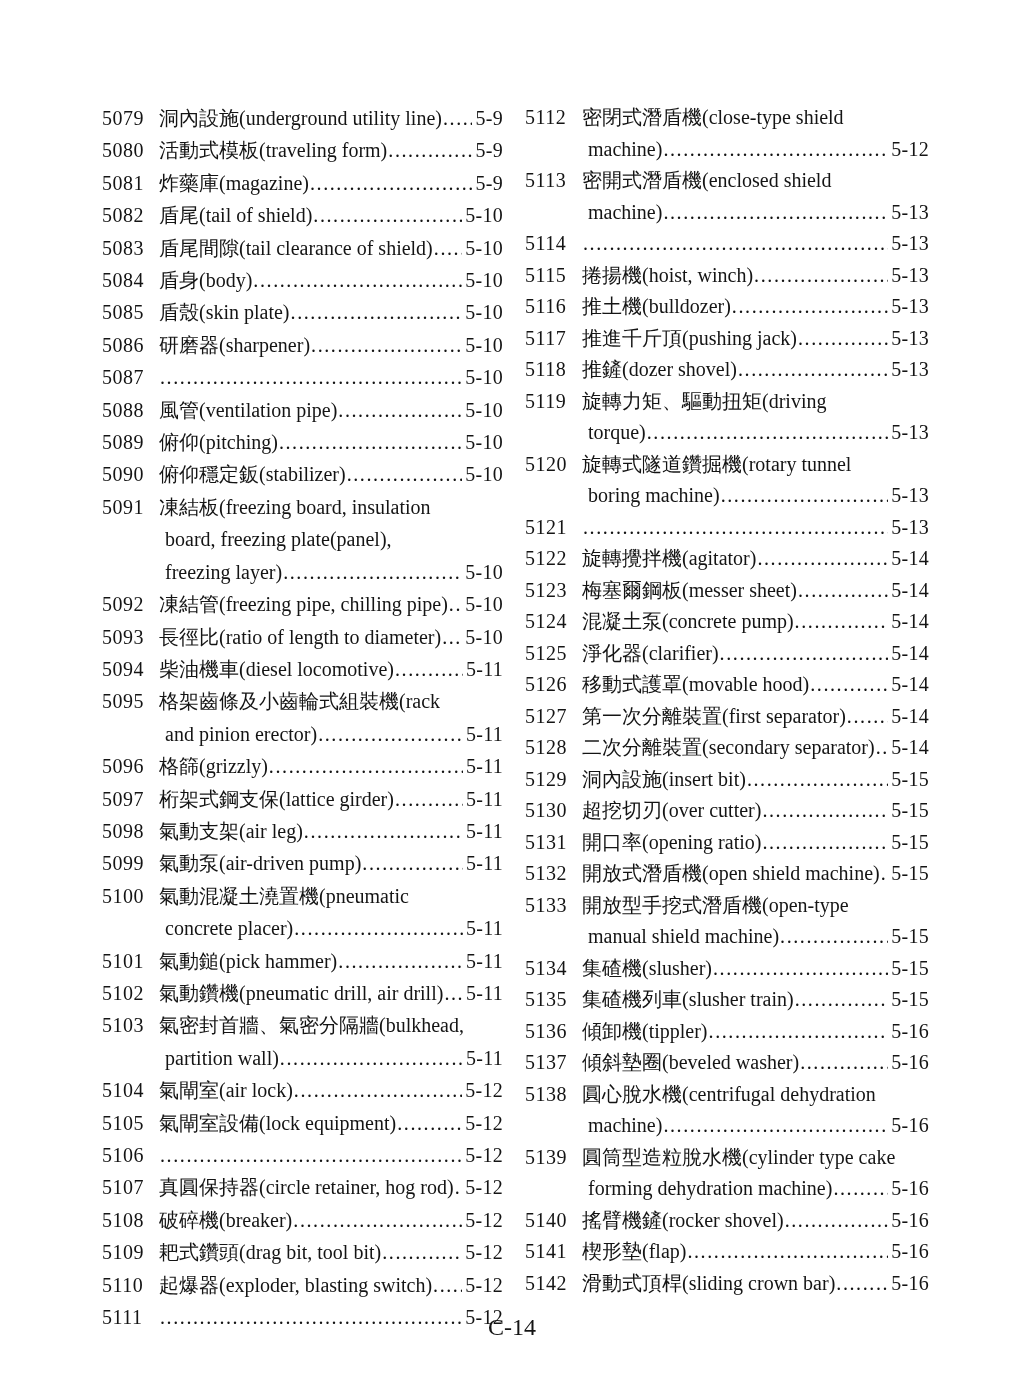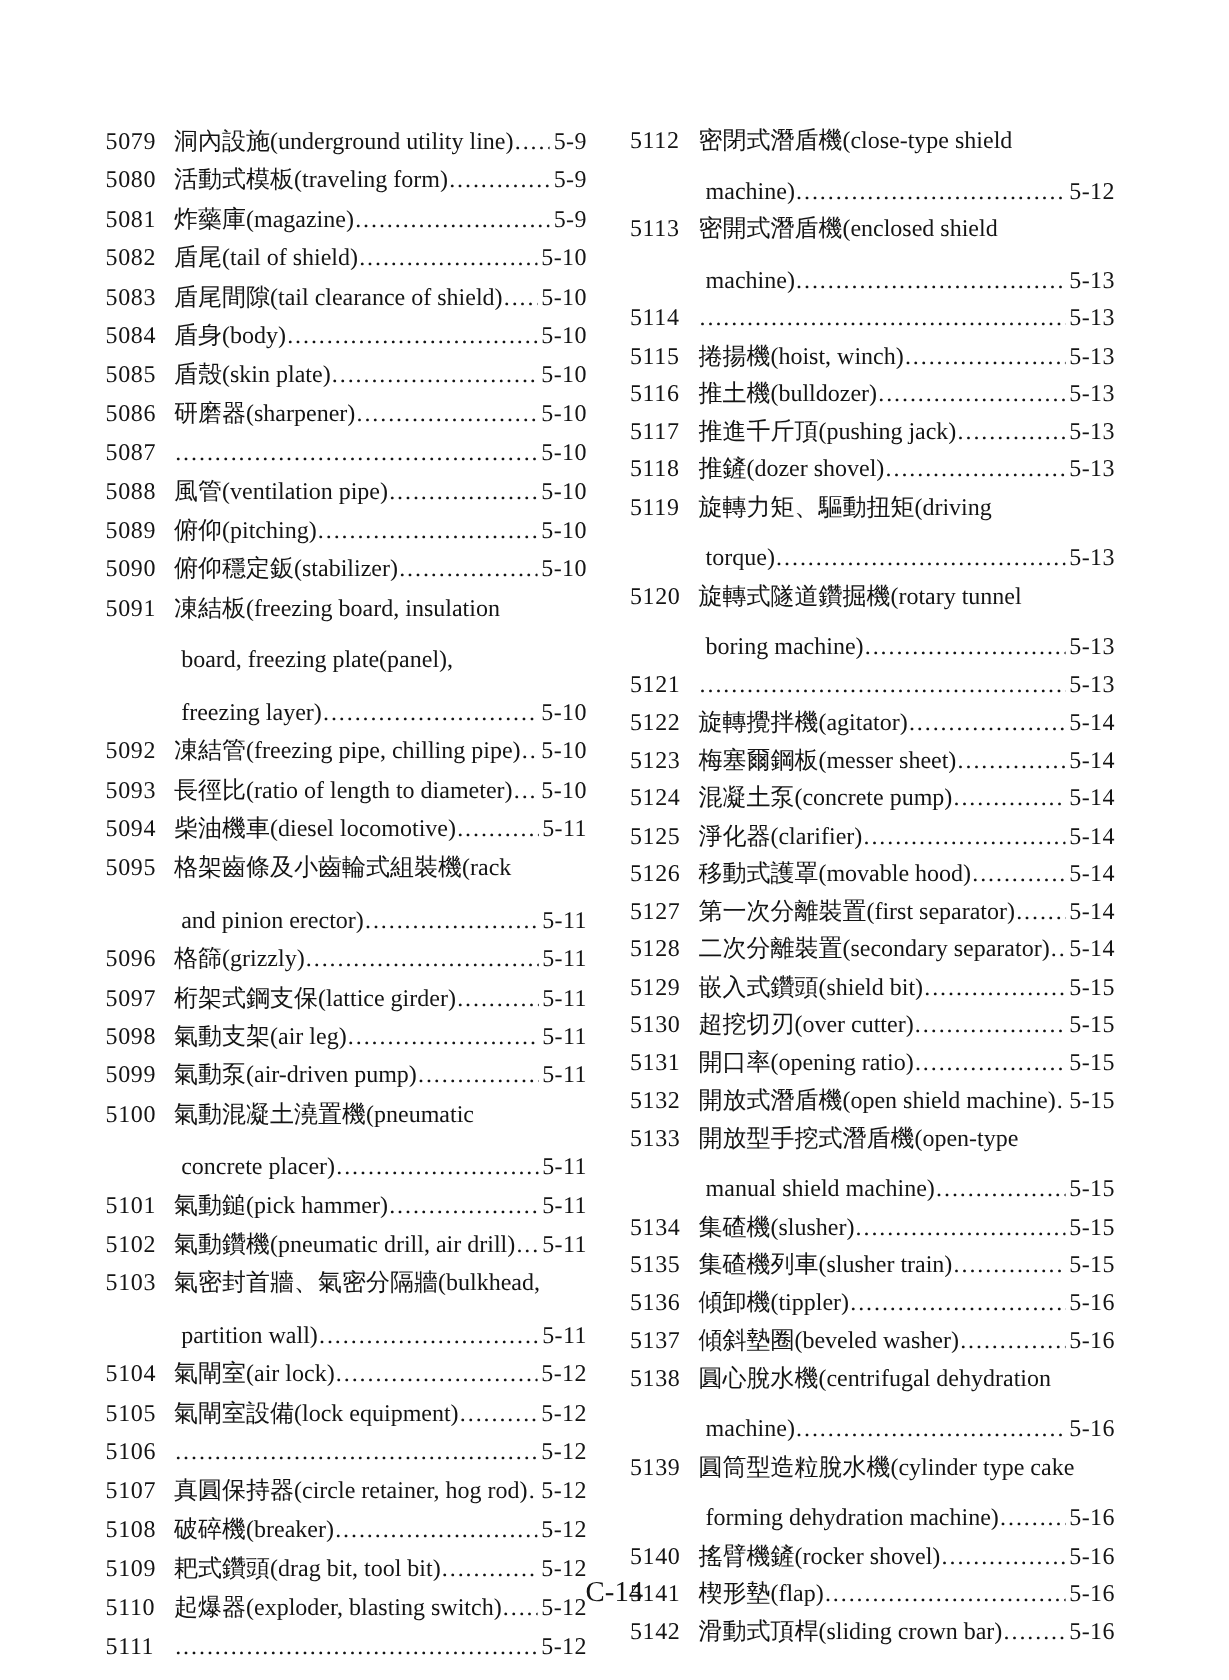--- a/index.html
+++ b/index.html
@@ -8,34 +8,34 @@
     background: #ffffff;
     color: #141414;
     font-family: "Liberation Serif", "DejaVu Serif", serif;
     position: relative;
     overflow: hidden;
   }
   .index-column {
     position: absolute;
     top: 102px;
   }
-  #col-left  { left: 88px;  width: 401px; }
+  #col-left  { left: 102px;  width: 401px; }
   #col-right { left: 525px; width: 404px; }
   #col-left  .line { line-height: 32.4px; }
   #col-right .line { line-height: 31.5px; align-items: flex-end; }
   .entry { display: block; }
   .line {
     display: flex;
     align-items: baseline;
     font-size: 20px;
     white-space: nowrap;
   }
   .num  { flex: 0 0 57px; letter-spacing: 0.5px; }
   .text { flex: 0 1 auto; }
-  .line.cont { padding-left: 63px; margin-top: 11px; }
+  .line.cont { padding-left: 63px; }
   .leader {
     flex: 1 1 auto;
     min-width: 0;
     overflow: hidden;
     margin: 0 3px 0 1px;
   }
   .leader::before {
     content: "..................................................................................................";
     letter-spacing: 1.6px;
   }
@@ -473,21 +473,21 @@
       <div class="line first">
         <span class="num">5128</span>
         <span class="text">二次分離裝置(secondary separator)</span>
         <span class="leader"></span>
         <span class="page">5-14</span>
       </div>
     </div>
     <div class="entry">
       <div class="line first">
         <span class="num">5129</span>
-        <span class="text">嵌入式鑽頭(shield bit)</span>
+        <span class="text">洞內設施(insert bit)</span>
         <span class="leader"></span>
         <span class="page">5-15</span>
       </div>
     </div>
     <div class="entry">
       <div class="line first">
         <span class="num">5130</span>
         <span class="text">超挖切刃(over cutter)</span>
         <span class="leader"></span>
         <span class="page">5-15</span>

